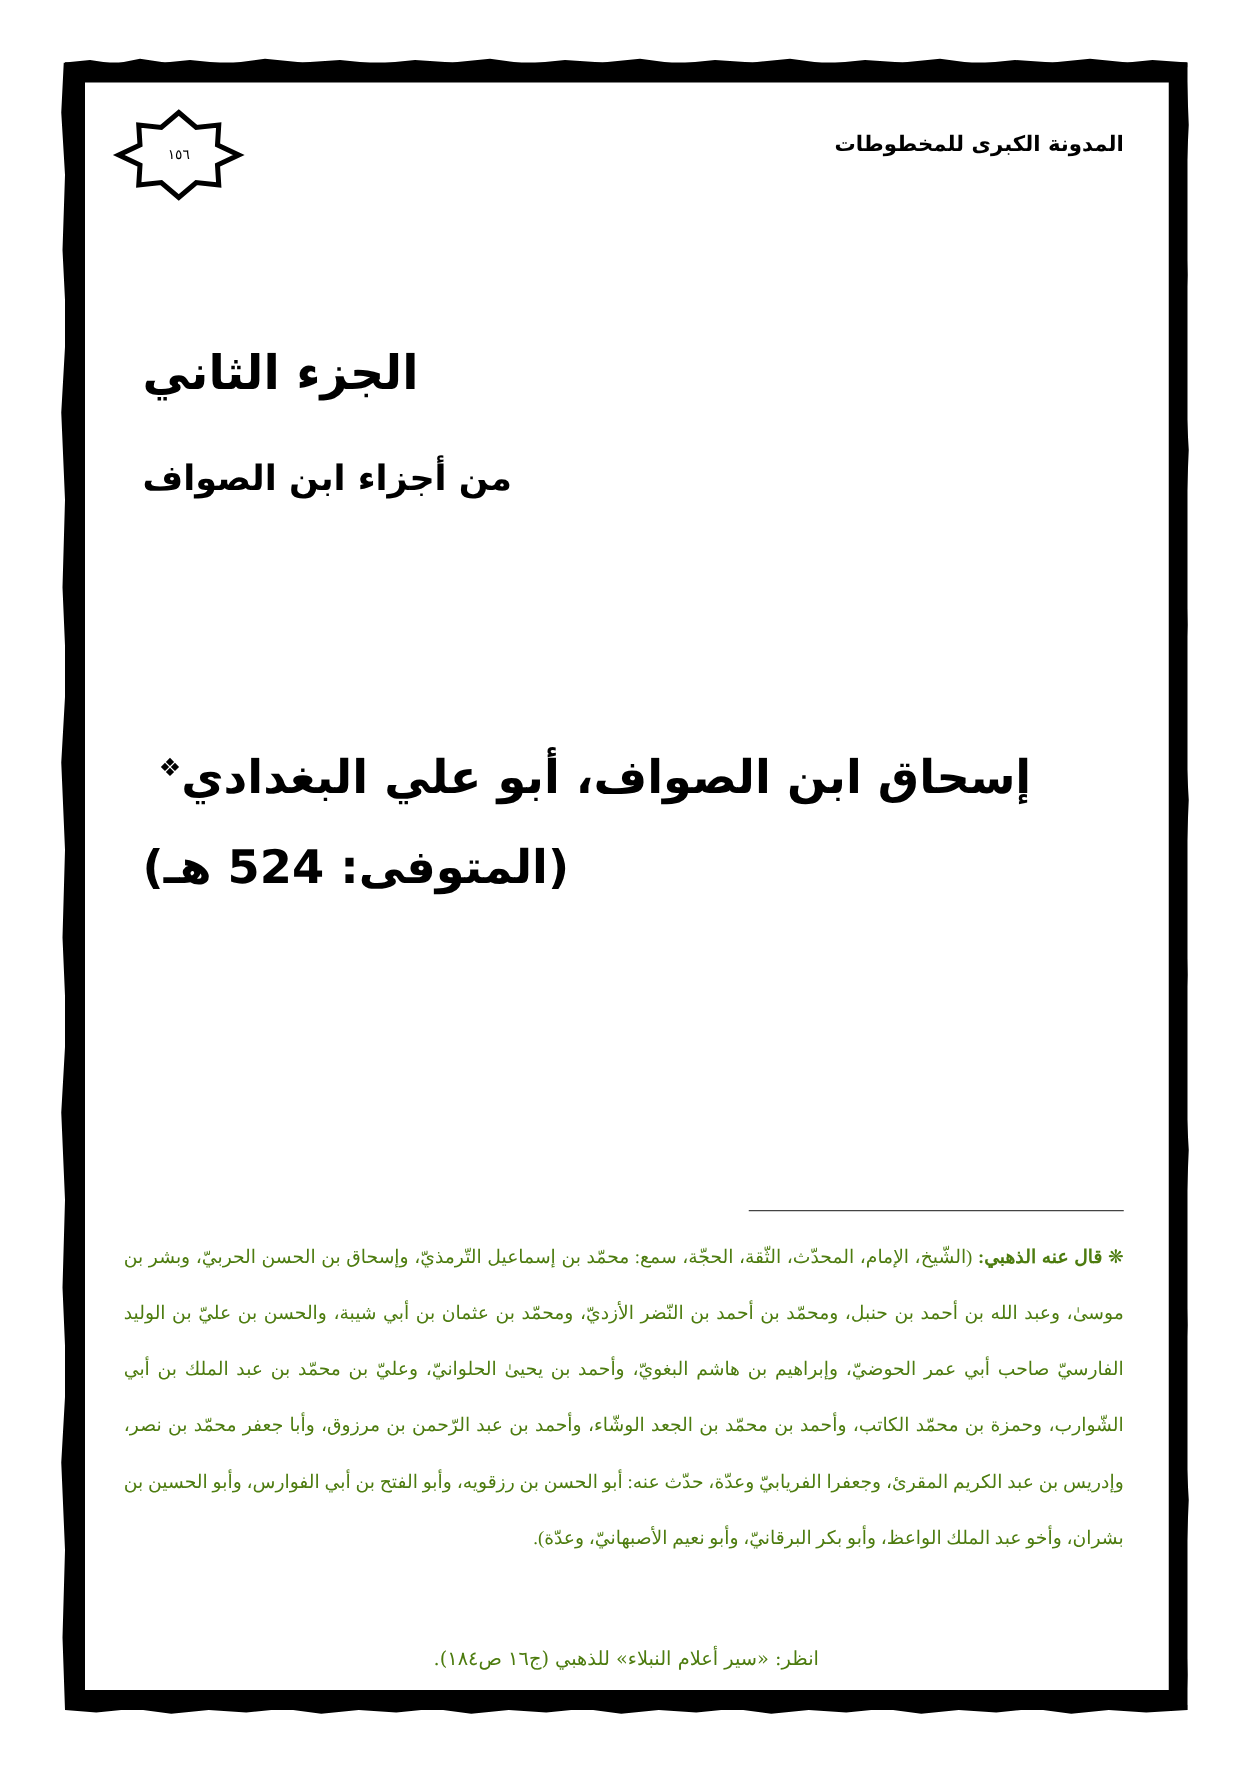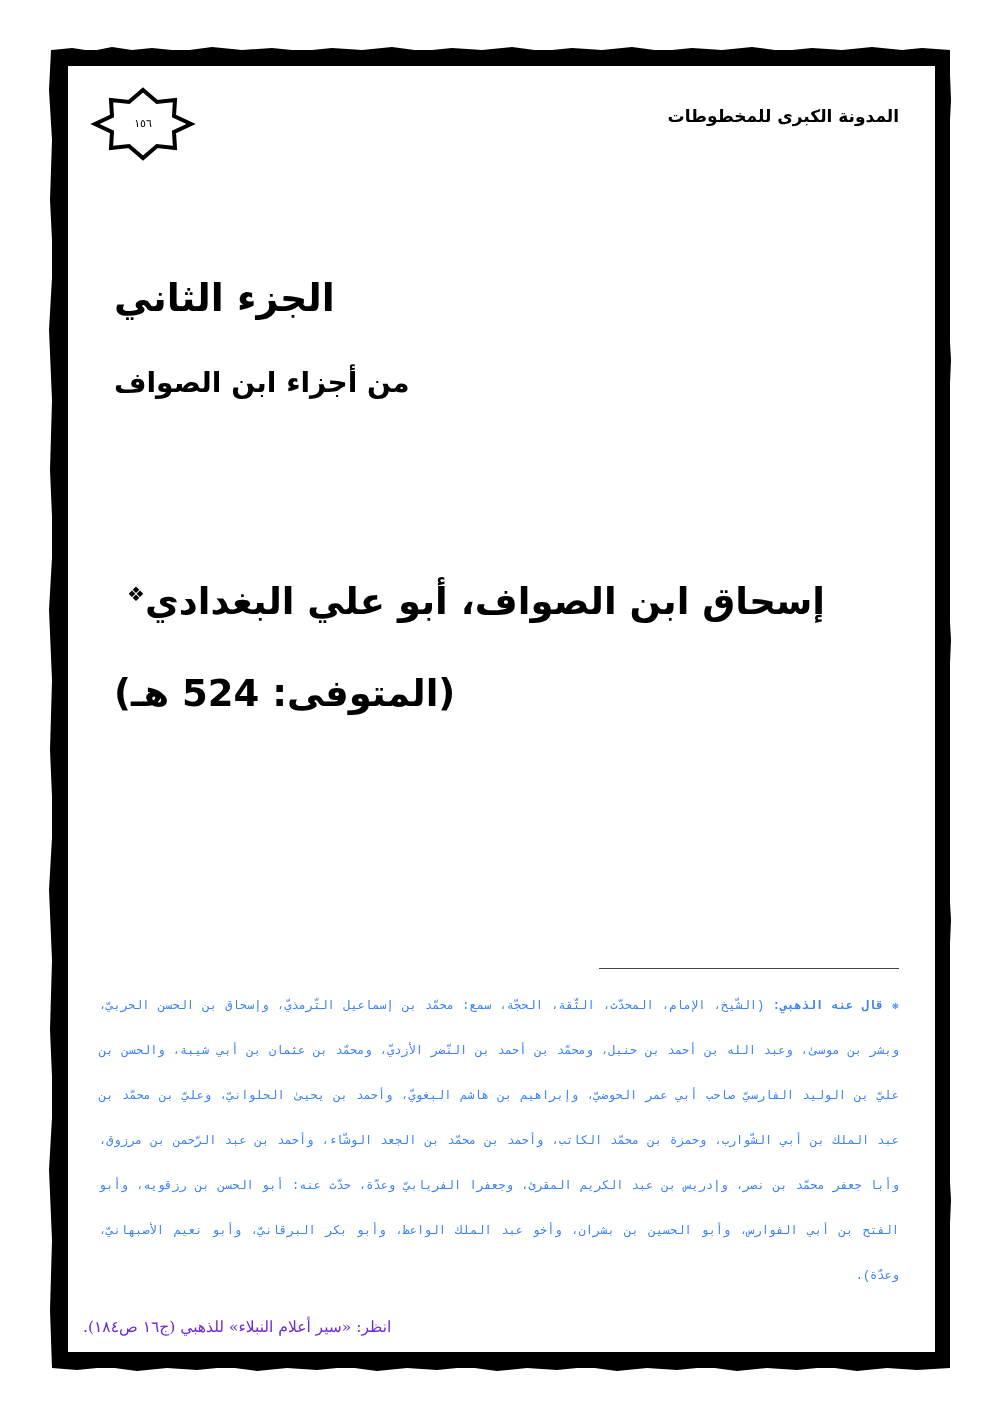--- a/index.html
+++ b/index.html
@@ -88,21 +88,21 @@
       text-align: left;
       direction: rtl;
       font-family: "DejaVu Sans", sans-serif;
       font-weight: bold;
       color: #000;
       margin-left: 46px;
     }
     .title-line-1 { top: 210px; font-size: 38px; }
     .title-line-2 { top: 300px; font-size: 28px; }
     .author-line-1 { top: 430px; font-size: 37px; }
-    .author-line-2 { top: 514px; font-size: 37px; padding-left: 13px; }
+    .author-line-2 { top: 534px; font-size: 37px; padding-left: 13px; }
     .death-line { top: 606px; font-size: 37px; }
     .asterisk-mark {
       font-size: 20px;
       vertical-align: super;
     }
     .footnote-rule {
       position: absolute;
       right: 36px;
       top: 902px;
       width: 300px;
@@ -110,38 +110,38 @@
       border-top: 1.5px solid #444;
     }
     .footnote {
       position: absolute;
       right: 36px;
       top: 918px;
       width: 800px;
       direction: rtl;
       text-align: justify;
       text-align-last: right;
-      font-family: Liberation Mono, monospace;
-      font-size: 12px;
+      font-family: Liberation Serif, serif;
+      font-size: 15px;
       line-height: 45px;
-      color: #3b82f6;
+      color: #4d7c0f;
     }
     .footnote-label {
       font-weight: bold;
     }
     .footnote-ref {
       position: absolute;
-      right: 52px;
+      right: 28px;
       top: 1252px;
       width: 800px;
       direction: rtl;
-      text-align: left;
+      text-align: center;
       font-family: "DejaVu Serif", serif;
       font-size: 15.5px;
-      color: #6d28d9;
+      color: #4d7c0f;
       padding-right: 12px;
       box-sizing: border-box;
     }
   </style>
 </head>
 <body>
 
 <div class="frame-outer"></div>
 <svg class="frame-rough-top" viewBox="0 0 898 8" preserveAspectRatio="none" width="898" height="8">
   <polygon fill="#000" points="0,8 0,4 20,2 40,5 60,1 80,4 100,2 130,5 160,1 190,4 220,2 250,5 280,2 310,4 340,1 370,5 400,2 430,4 460,1 490,5 520,2 550,4 580,1 610,5 640,2 670,4 700,1 730,5 760,2 790,4 820,1 850,4 870,2 898,4 898,8"></polygon>

